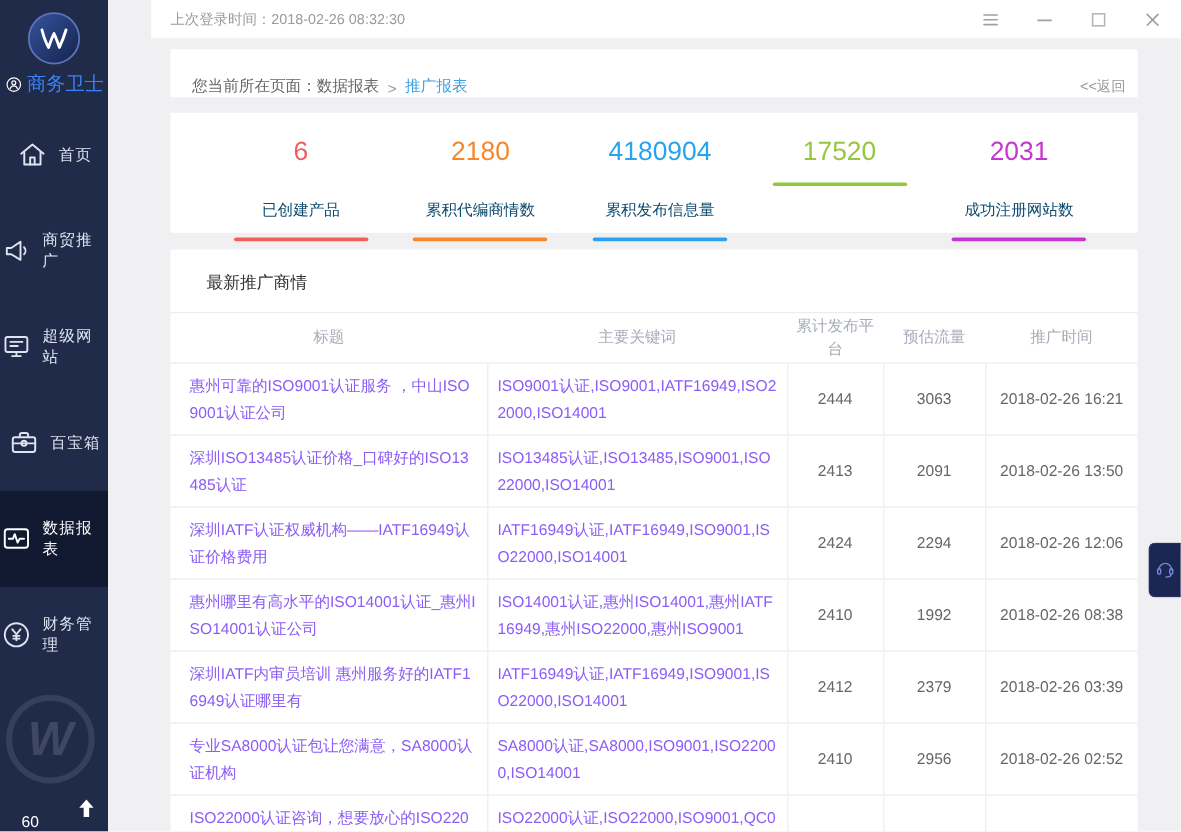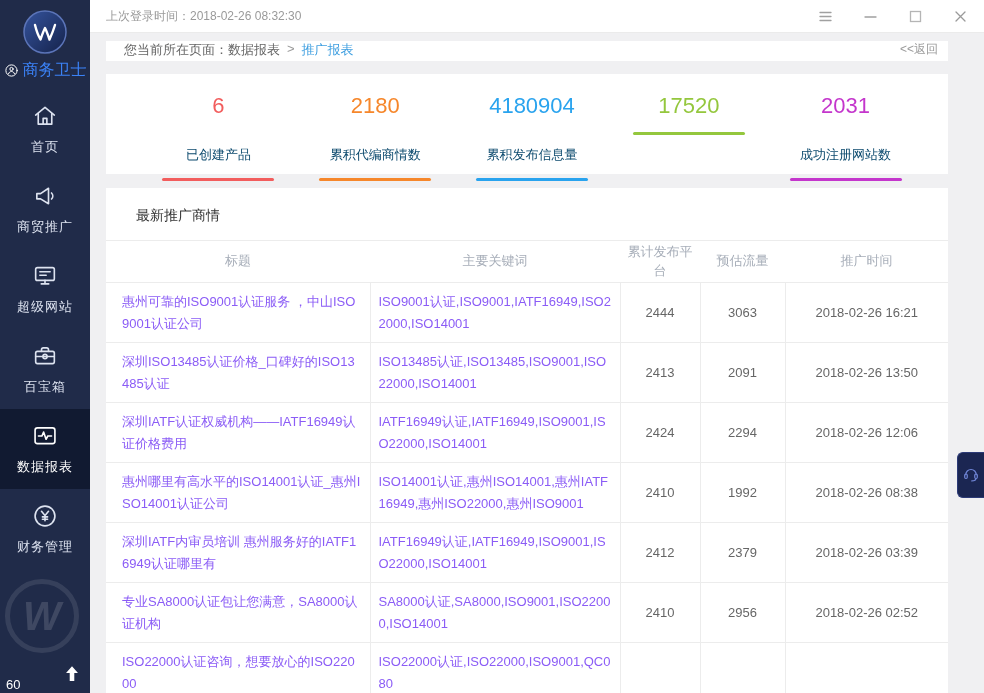--- a/index.html
+++ b/index.html
@@ -16,54 +16,54 @@
   .sidebar {
     width: 90px; flex: none; position: relative; overflow: hidden;
     background: var(--sidebar-bg, #202b49);
     display: flex; flex-direction: column; align-items: center;
   }
   .logo { margin-top: 9px; width: 46px; height: 46px; }
   .brand { margin-top: 5px; display: flex; align-items: center; gap: 4px; color: #3b82f6; font-size: 16px; }
   .brand-icon { display: inline-flex; width: 15px; height: 15px; }
   .nav { margin-top: 8px; width: 100%; }
   .nav-item {
-    height: 80px; display: flex; flex-direction: column; align-items: center;
+    height: 80px; display: flex; flex-direction: row; align-items: center;
     justify-content: center; gap: 8px; cursor: pointer; color: #dde3f0;
   }
   .nav-item.active { background: var(--sidebar-active-bg, #111a31); color: #fff; }
   .nav-icon { width: 28px; height: 28px; display: inline-flex; }
   .nav-icon svg { width: 100%; height: 100%; }
   .nav-label { font-size: 13px; letter-spacing: 1px; }
   .watermark {
     position: absolute; bottom: 40px; left: 5px; width: 74px; height: 74px;
     border: 5px solid rgba(255,255,255,.10); border-radius: 50%;
     display: flex; align-items: center; justify-content: center;
     font-size: 40px; font-weight: bold; font-style: italic; color: rgba(255,255,255,.14);
   }
-  .badge-num { position: absolute; left: 6px; bottom: 1px; color: #fff; font-size: 13px; }
+  .badge-num { position: absolute; left: 18px; bottom: 1px; color: #fff; font-size: 13px; }
   .up-btn {
     position: absolute; right: 3px; bottom: 4px; width: 30px; height: 28px;
     background: transparent; border: none; cursor: pointer; padding: 0;
   }
 
   
-  .main { flex: 1; min-width: 0; display: flex; flex-direction: column; position: relative; }
+  .main { flex: 1; min-width: 0; display: flex; flex-direction: column; position: relative; padding-left: 36px; }
   .topbar {
     flex: none; height: 33px; background: #fff; border-bottom: 1px solid #ebebeb;
     display: flex; align-items: center; justify-content: space-between; padding: 0 16px;
   }
   .login-time { font-size: 12px; color: #9a9a9a; }
   .win-controls { display: flex; align-items: center; gap: 30px; }
   .win-controls .wc { width: 15px; height: 15px; display: inline-flex; cursor: pointer; }
 
   .content { flex: 1; overflow: hidden; padding: 8px 36px 0 16px; }
 
   .breadcrumb-bar {
-    background: #fff; height: 20px; padding: 0 10px 0 18px;
-    display: flex; align-items: flex-start; font-size: 13px; color: #666;
+    background: #fff; height: 40px; padding: 0 10px 0 18px;
+    display: flex; align-items: flex-end; font-size: 13px; color: #666;
   }
   .bc-sep { margin: 0 7px; color: #999; }
   .bc-current { color: var(--accent-blue, #3f9fe0); cursor: pointer; text-decoration: none; }
   .bc-back { margin-left: auto; color: #9a9a9a; font-size: 12px; cursor: pointer; text-decoration: none; }
 
   .stats-card { background: #fff; margin-top: 13px; height: 100px; display: flex; padding: 0 24px 0 34px; }
   .stat { flex: 1; text-align: center; padding-top: 20px; }
   .stat-value { font-size: 22px; line-height: 24px; }
   .stat-label { font-size: 13px; color: #0c4a6e; margin-top: 28px; }
   .stat-underline { width: 112px; height: 3px; border-radius: 3px; margin: 14px auto 0; }

